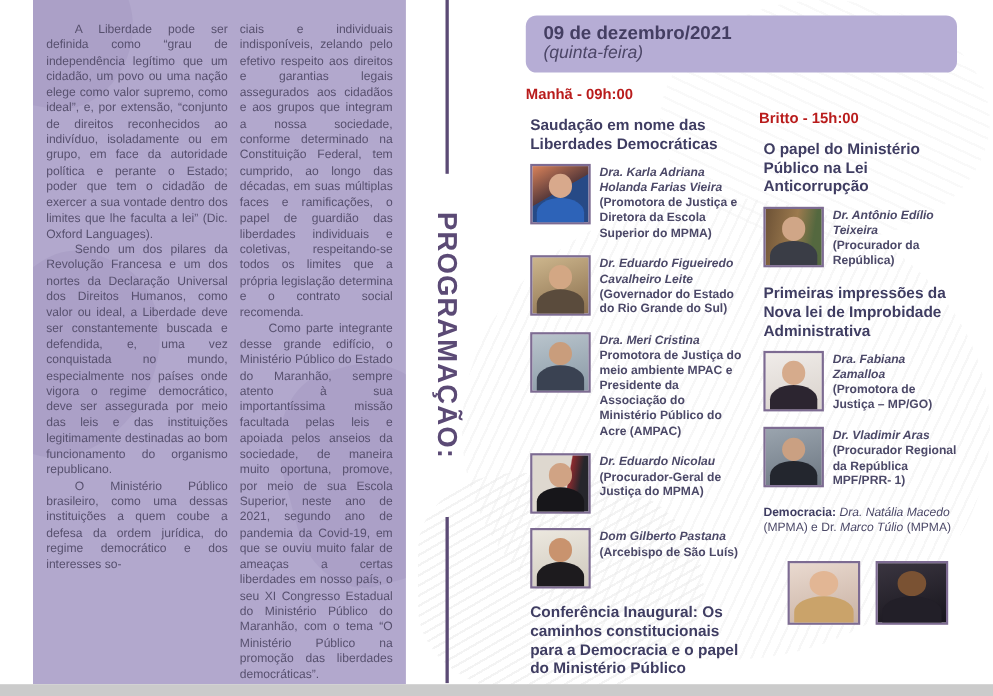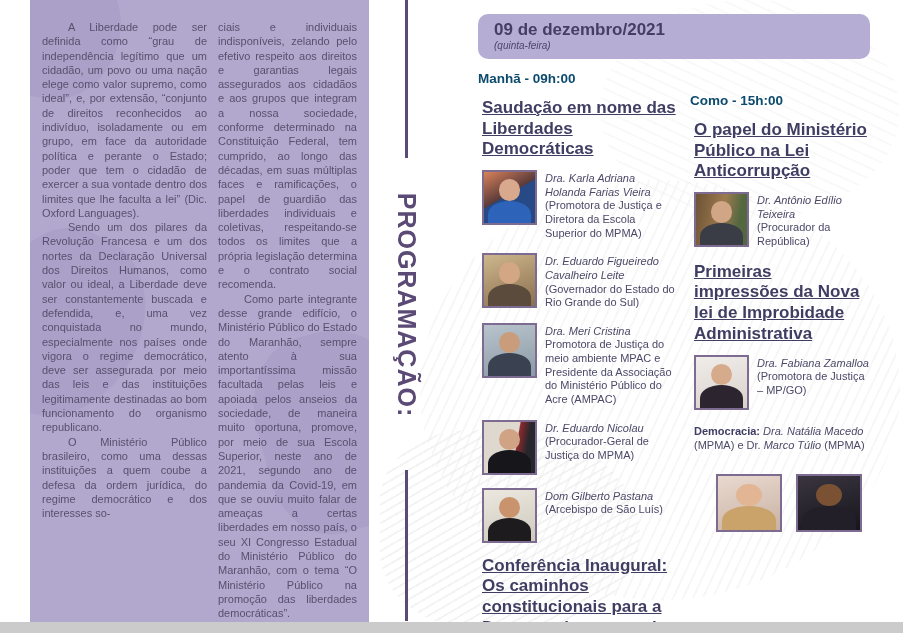--- a/index.html
+++ b/index.html
@@ -51,30 +51,30 @@
     font-size:25px; font-weight:bold; letter-spacing:1px; color:#5b4a75;
     white-space:nowrap;
   }
 
   
   .right-panel { position:absolute; left:478px; top:14px; width:392px; z-index:2; }
   .date-box {
     background:#b6add5; border-radius:10px; padding:6px 16px 8px 16px;
   }
   .date-box .date { font-size:17px; font-weight:bold; color:#443e62; }
-  .date-box .weekday { font-size:10px; font-style:italic; color:#4c4667; }
+  .date-box .weekday { font-size:16px; font-style:italic; color:#4c4667; }
 
   .sched-cols { display:flex; gap:14px; }
   .sched-col-am { width:198px; }
   .sched-col-pm { width:180px; padding-top:22px; }
 
-  .time-heading { font-size:13.5px; font-weight:bold; color:#0c4a6e; margin-top:12px; }
-  .session-title { font-size:17px; font-weight:bold; color:#3f3d62; line-height:1.22; margin:12px 0 10px 4px;text-decoration:underline; }
-
-  .speaker { display:flex; gap:8px; margin:0 0 13px 4px; align-items:flex-start; }
+  .time-heading { font-size:13.5px; font-weight:bold; color:#b91c1c; margin-top:12px; }
+  .session-title { font-size:14px; font-weight:bold; color:#3f3d62; line-height:1.22; margin:12px 0 10px 4px; }
+
+  .speaker { display:flex; gap:8px; margin:0 0 13px 4px; align-items:flex-start;font-weight:bold; }
   .speaker-text { font-size:11px; line-height:1.24; color:#4c4968; padding-top:2px; }
   .sp-name { font-style:italic; }
 
   .photo {
     flex:0 0 auto; width:55px; height:55px; border:2px solid #7d6b92;
     position:relative; overflow:hidden; background:var(--bg,#ddd);
   }
   .photo .head { position:absolute; width:42%; height:42%; border-radius:50%; top:14%; left:29%; background:var(--skin,#caa184); }
   .photo .body { position:absolute; width:86%; height:52%; border-radius:50% 50% 0 0; bottom:-8%; left:7%; background:var(--cloth,#444); }
 
@@ -190,21 +190,21 @@
               <div class="body"></div>
           </div>
           <div class="speaker-text">
             <span class="sp-name">Ministro Ayres Britto –</span>
             <span>participação virtual (Ministro aposentado do STF)</span>
           </div>
         </div>
       </div>
 
       <div class="sched-col-pm">
-        <div class="time-heading">Como - 15h:00</div>
+        <div class="time-heading">Britto - 15h:00</div>
 
         <div class="session-title">O papel do Ministério Público na Lei Anticorrupção</div>
 
         <div class="speaker">
           <div class="photo" style="--bg:linear-gradient(100deg,#6d5236 0%,#9c7a4e 50%,#54683f 80%);--skin:#d0a687;--cloth:#3a3d46;">
             <div class="head"></div>
               <div class="body"></div>
           </div>
           <div class="speaker-text">
             <span class="sp-name">Dr. Antônio Edílio Teixeira</span><br>
@@ -219,20 +219,30 @@
             <div class="head"></div>
               <div class="body"></div>
           </div>
           <div class="speaker-text">
             <span class="sp-name">Dra. Fabiana Zamalloa</span><br>
             <span>(Promotora de Justiça – MP/GO)</span>
           </div>
         </div>
 
 
+        <div class="speaker">
+          <div class="photo" style="--bg:linear-gradient(165deg,#9aa4ae,#6d7782);--skin:#caa082;--cloth:#23262e;">
+            <div class="head"></div>
+              <div class="body"></div>
+          </div>
+          <div class="speaker-text">
+            <span class="sp-name">Dr. Vladimir Aras</span><br>
+            <span>(Procurador Regional da República MPF/PRR- 1)</span>
+          </div>
+        </div>
 
         <div class="mediators">
           <b>Democracia:</b>
           <span class="sp-name">Dra. Natália Macedo</span>
           <span>(MPMA) e Dr.</span>
           <span class="sp-name">Marco Túlio</span>
           <span>(MPMA)</span>
         </div>
 
         <div class="mediator-photos">

